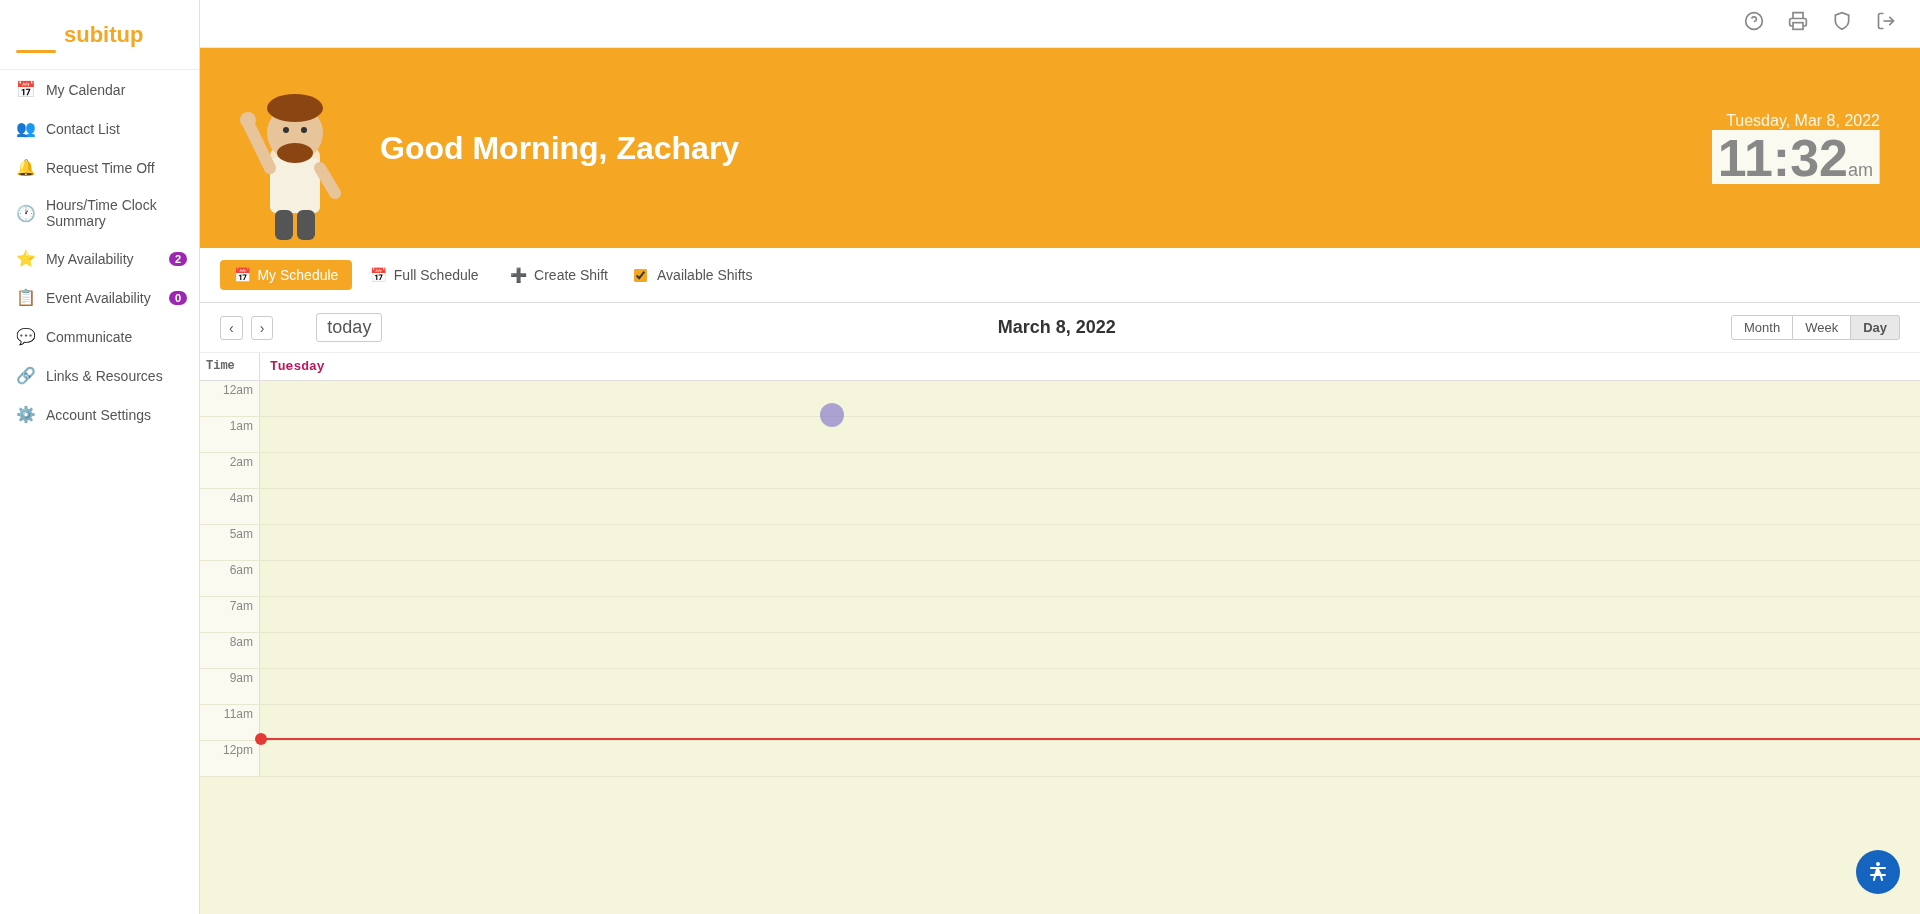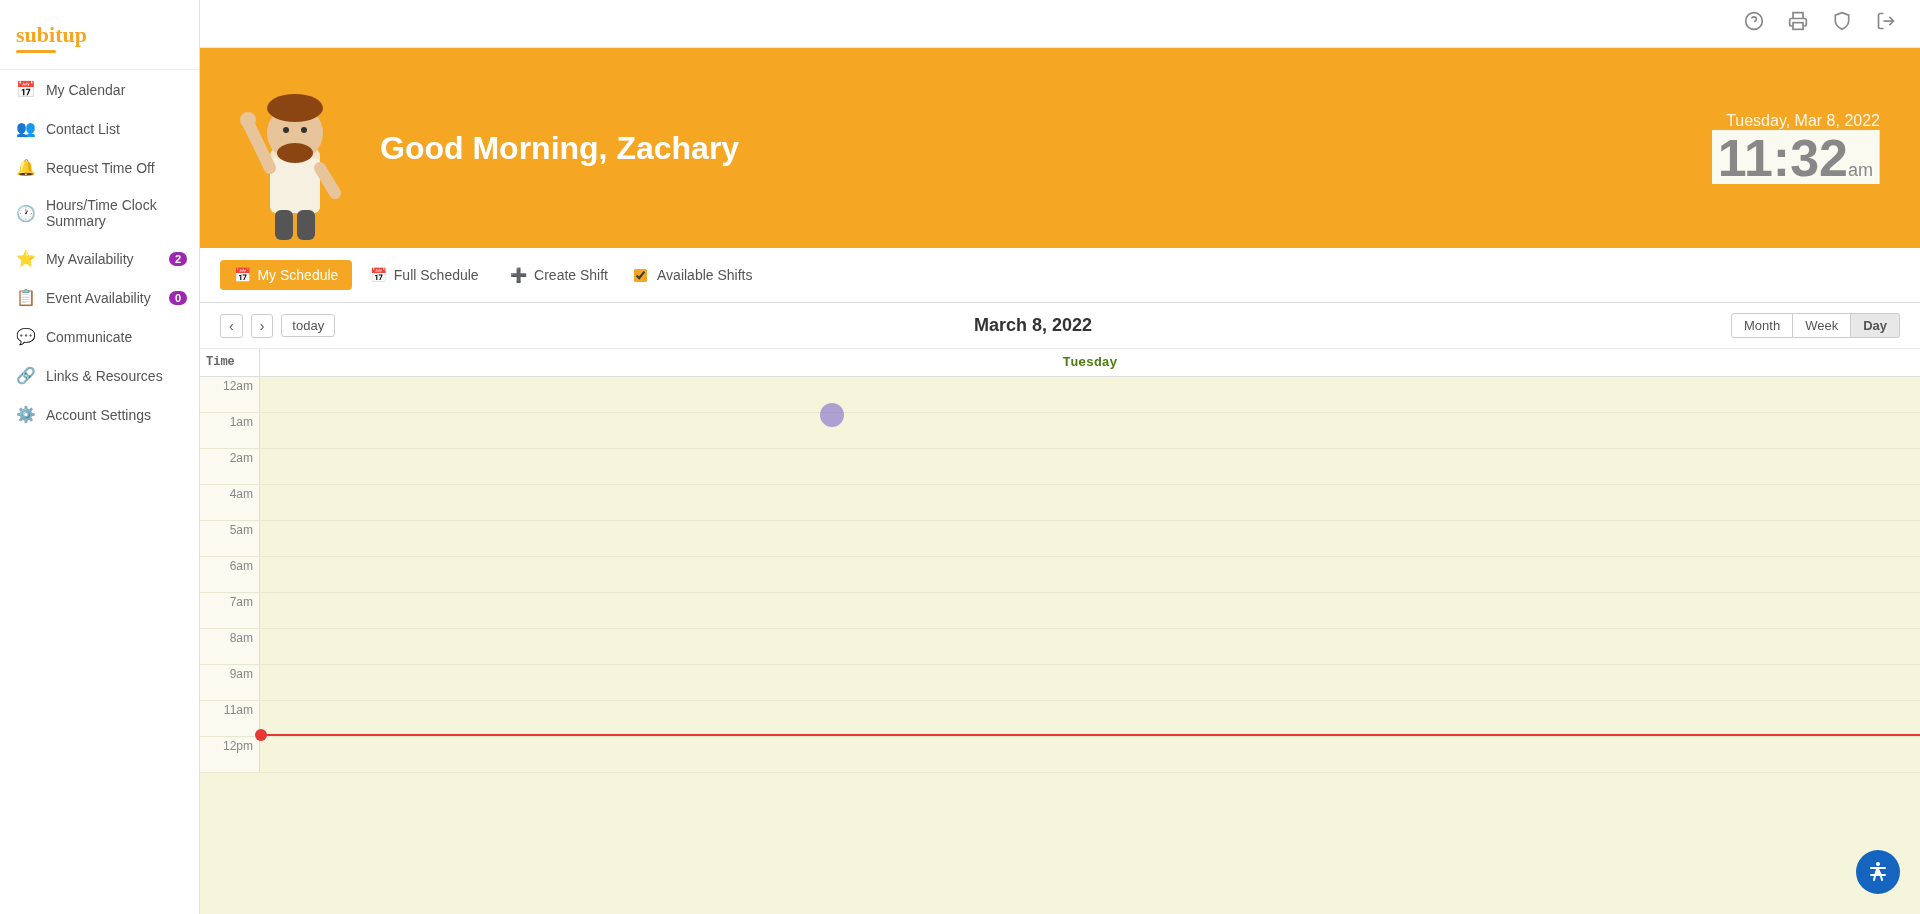--- a/index.html
+++ b/index.html
@@ -144,22 +144,23 @@
       cursor: pointer;
       font-size: 14px;
       color: #555;
     }
     .today-btn {
       background: #fff;
       border: 1px solid #ccc;
       border-radius: 3px;
       padding: 3px 10px;
       cursor: pointer;
-      font-size: 13px;
+      font-size: 18px;
       color: #555;
+      margin-left: 35px;
     }
     .cal-title {
       flex: 1;
       text-align: center;
       font-size: 18px;
       font-weight: bold;
       color: #333;
     }
     .view-btns { display: flex; gap: 0; }
     .view-btn {
@@ -201,23 +202,22 @@
     .grid-header .time-col-header {
       padding: 6px;
       font-size: 12px;
       color: #666;
       border-right: 1px solid #ddd;
       font-weight: 600;
     }
     .grid-header .day-header {
       padding: 6px 10px;
       font-size: 13px;
-      color: #4d7c0f;
+      color: #be185d;
       font-weight: 600;
-      text-align: center;
     }
     .time-row {
       display: grid;
       grid-template-columns: 60px 1fr;
       border-bottom: 1px solid #e8e8d0;
       height: 36px;
       position: relative;
     }
     .time-label {
       padding: 2px 6px 0 6px;
@@ -272,21 +272,22 @@
 
     
     #logo-area {
       padding: 12px 16px 16px;
       border-bottom: 1px solid #eee;
     }
     #logo-area .logo-text {
       font-size: 22px;
       font-weight: bold;
       color: #f5a623;
-      font-family: Liberation Serif, serif;
+      font-family: Liberation Sans, sans-serif;
+      margin-left: 48px;
     }
     #logo-area .logo-underline {
       width: 40px;
       height: 3px;
       background: #f5a623;
       border-radius: 2px;
       margin-top: 2px;
     }
 
     

